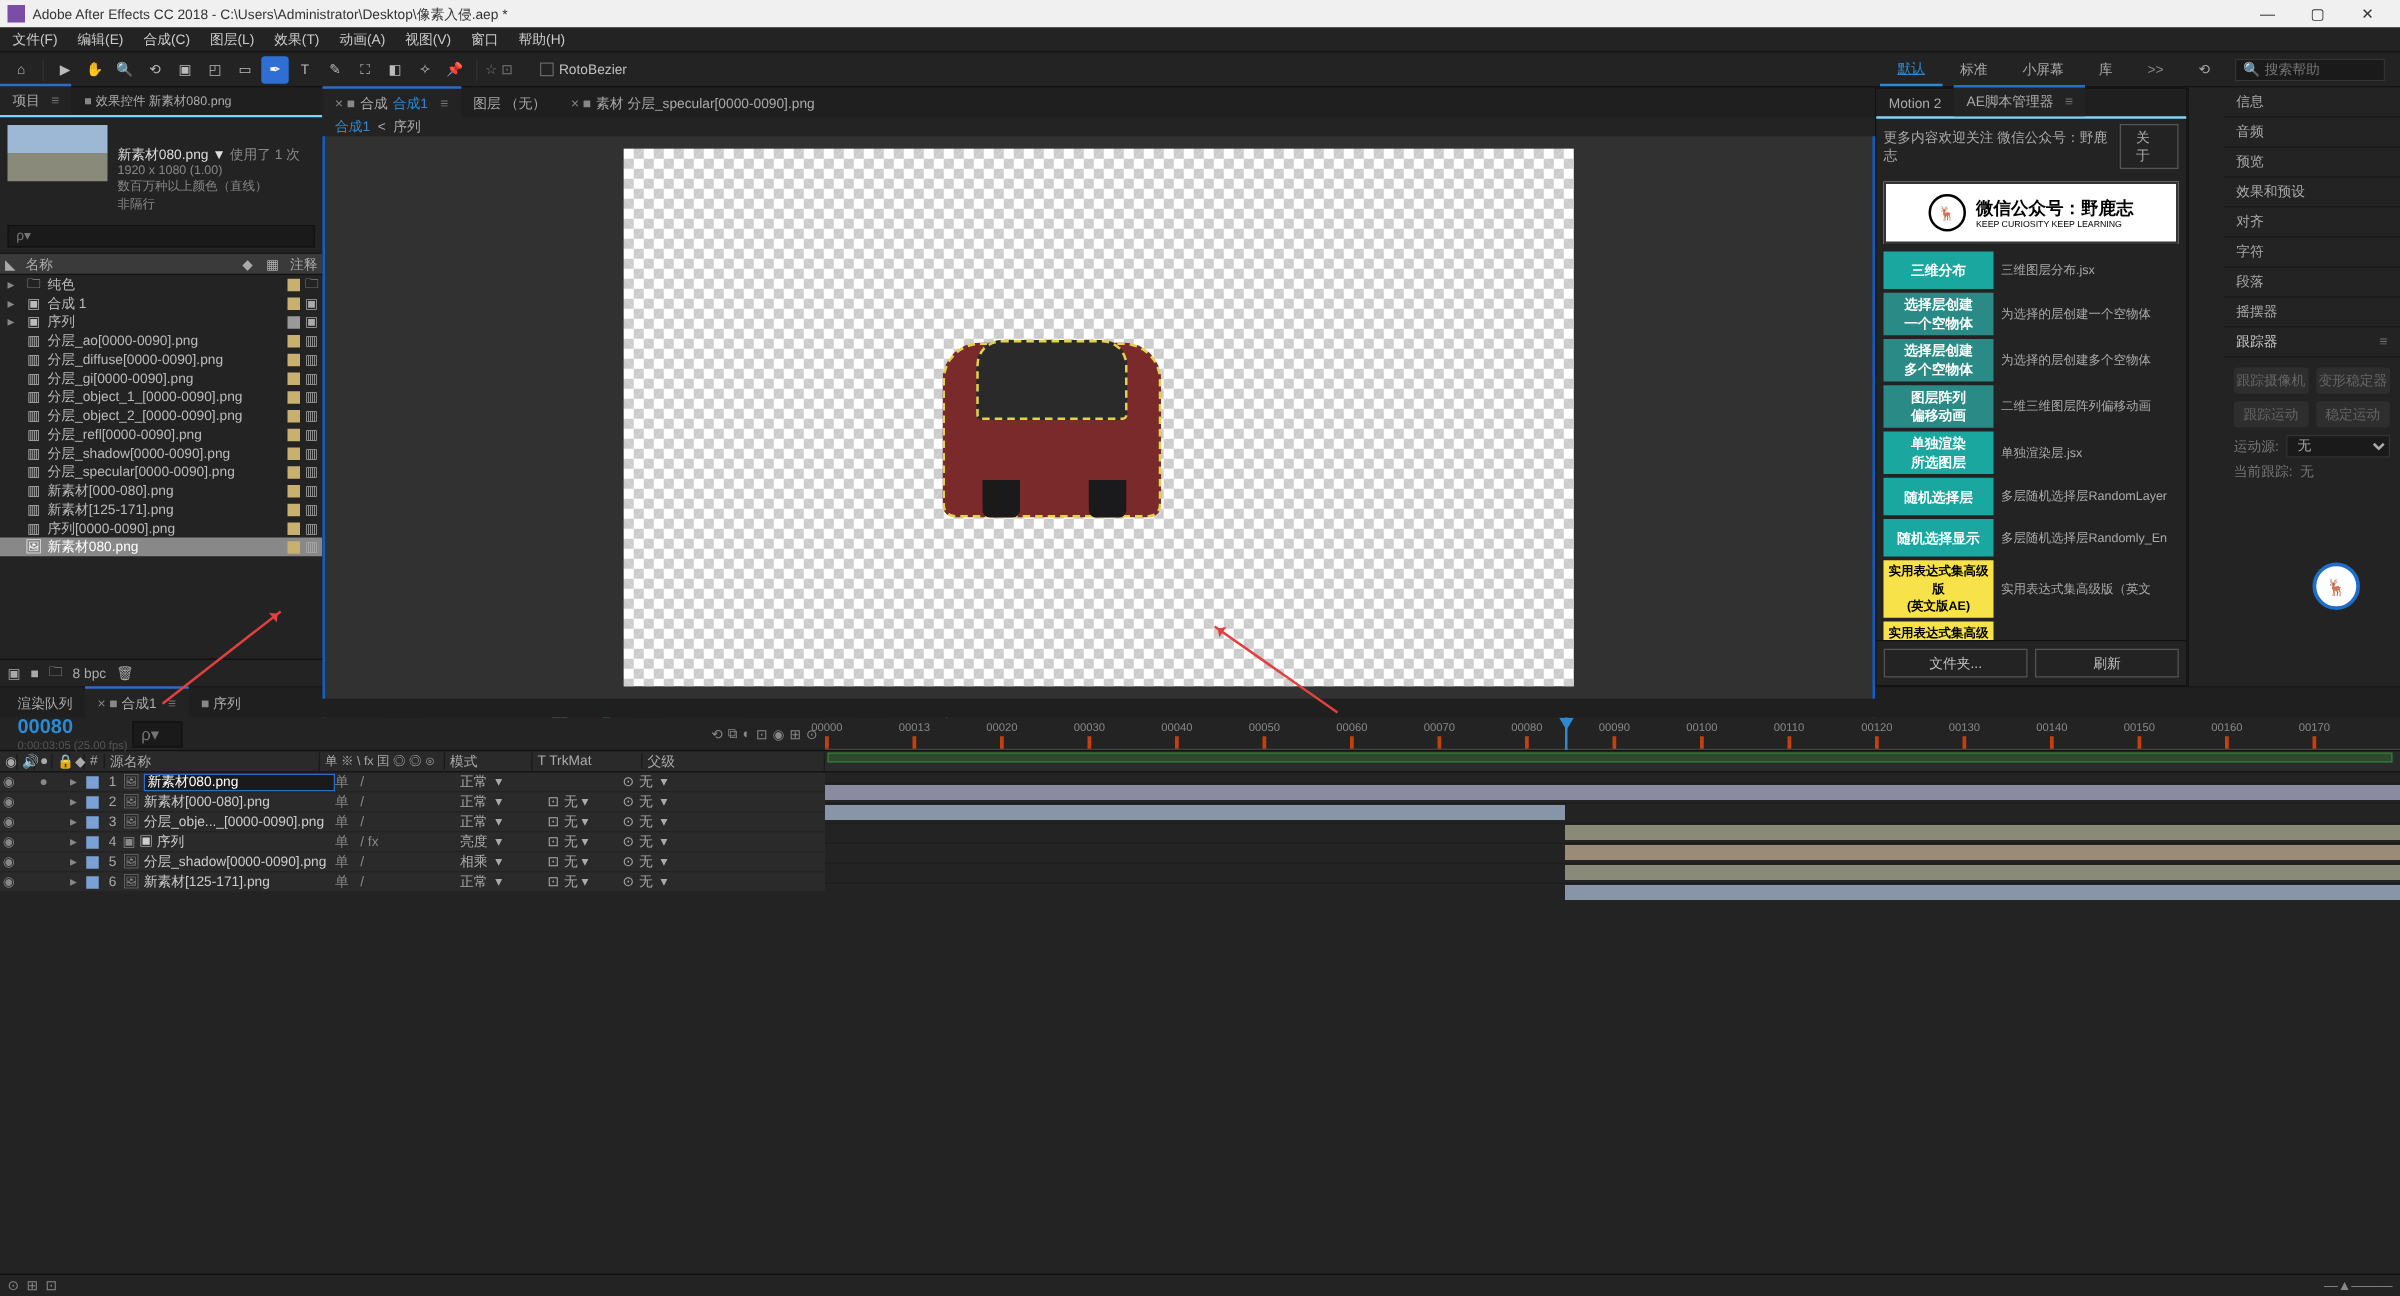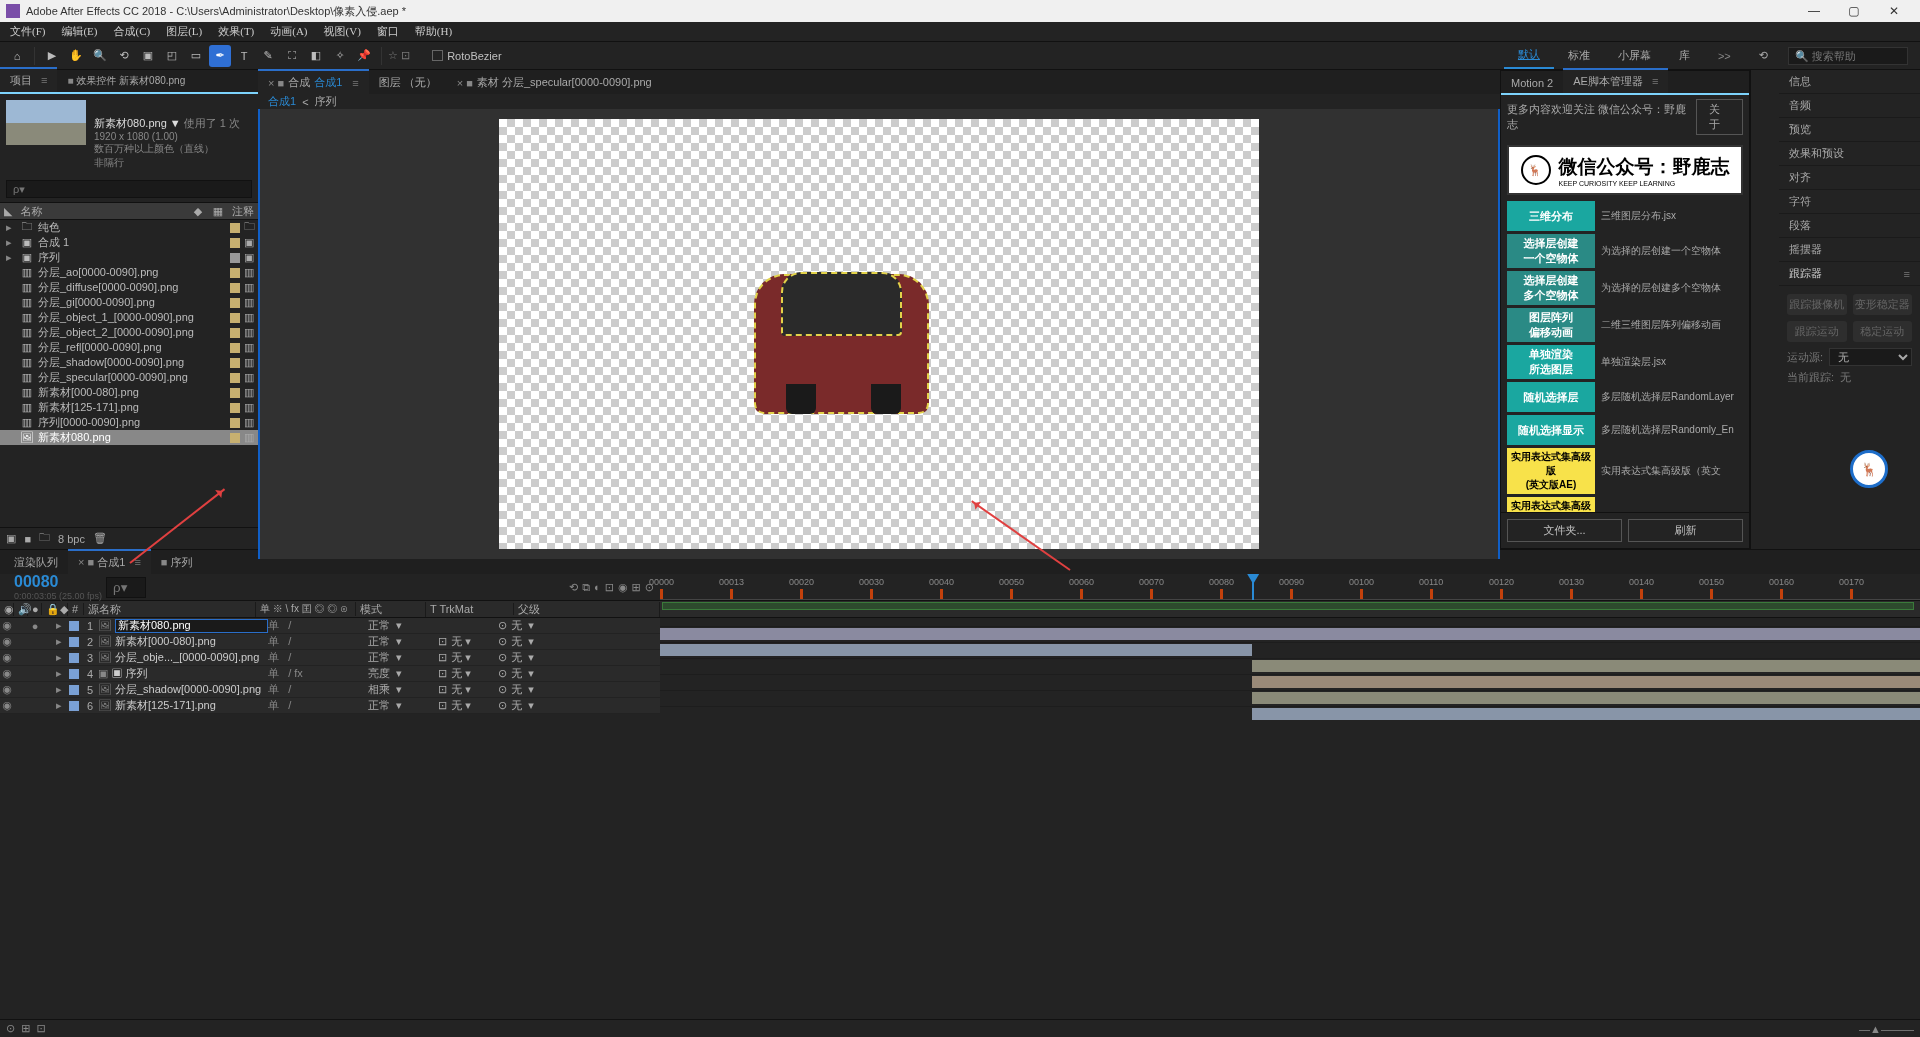--- a/index.html
+++ b/index.html
@@ -2,21 +2,21 @@
 <html><head>
 <meta charset="utf-8">
 <style>
 * { margin:0; padding:0; box-sizing:border-box; font-family:"Microsoft YaHei",Arial,sans-serif; }
 body { background:#232323; color:#c0c0c0; font-size:11px; overflow:hidden; width:1920px; height:1037px; }
 .titlebar { height:22px; background:#f0f0f0; color:#333; display:flex; align-items:center; padding:0 6px; }
 .titlebar .ae-icon { width:14px; height:14px; background:#7a4ea8; margin-right:6px; display:inline-block; }
 .titlebar .title { flex:1; font-size:11px; }
 .titlebar .winbtn { width:40px; text-align:center; font-size:12px; color:#333; cursor:pointer; }
 .menubar { height:20px; background:#232323; display:flex; align-items:center; padding:0 4px; gap:4px; border-bottom:1px solid #111; }
-.menubar span { padding:2px 6px; color:#ccc; cursor:pointer;font-family:Liberation Serif, serif; }
+.menubar span { padding:2px 6px; color:#ccc; cursor:pointer; }
 .toolbar { height:28px; background:#232323; border-bottom:1px solid #111; display:flex; align-items:center; padding:0 6px; gap:2px; }
 .toolbtn { width:22px; height:22px; display:inline-flex; align-items:center; justify-content:center; color:#bbb; cursor:pointer; border-radius:3px; }
 .toolbtn.active { background:#2f6fd4; color:#fff; }
 .toolbar .sep { width:1px; height:18px; background:#333; margin:0 4px; }
 .main { display:flex; height:calc(100% - 22px - 20px - 28px - 470px - 18px); }
 .panel { background:#232323; border:1px solid #111; display:flex; flex-direction:column; }
 .tabbar { height:24px; background:#1f1f1f; display:flex; align-items:flex-end; border-bottom:2px solid #7dd3fc;}
 .tab { padding:4px 10px; color:#aaa; border-top:2px solid transparent; cursor:pointer; }
 .tab.active { background:#232323; border-top:2px solid #2a6ec9;}
 .tab .close { color:#777; margin-left:6px; }
@@ -403,21 +403,21 @@
       <div class="tab active"><span>AE脚本管理器</span> <span class="close">≡</span></div>
     </div>
     <div class="script-panel">
       <div class="script-tip">
         <span>更多内容欢迎关注 微信公众号：野鹿志</span>
         <span class="about">关于</span>
       </div>
       <div class="promo-banner">
         <span class="deer">🦌</span>
         <span>
-          <div style="font-size:19px">微信公众号：野鹿志</div>
+          <div style="font-size:14px">微信公众号：野鹿志</div>
           <div style="font-size:7px;font-weight:normal">KEEP CURIOSITY KEEP LEARNING</div>
         </span>
       </div>
       <div id="script-rows">
           <div class="script-row">
             <div class="btn teal">三维分布</div>
             <div class="desc">三维图层分布.jsx</div>
           </div>
           <div class="script-row">
             <div class="btn teal-d">选择层创建<br>一个空物体</div>

